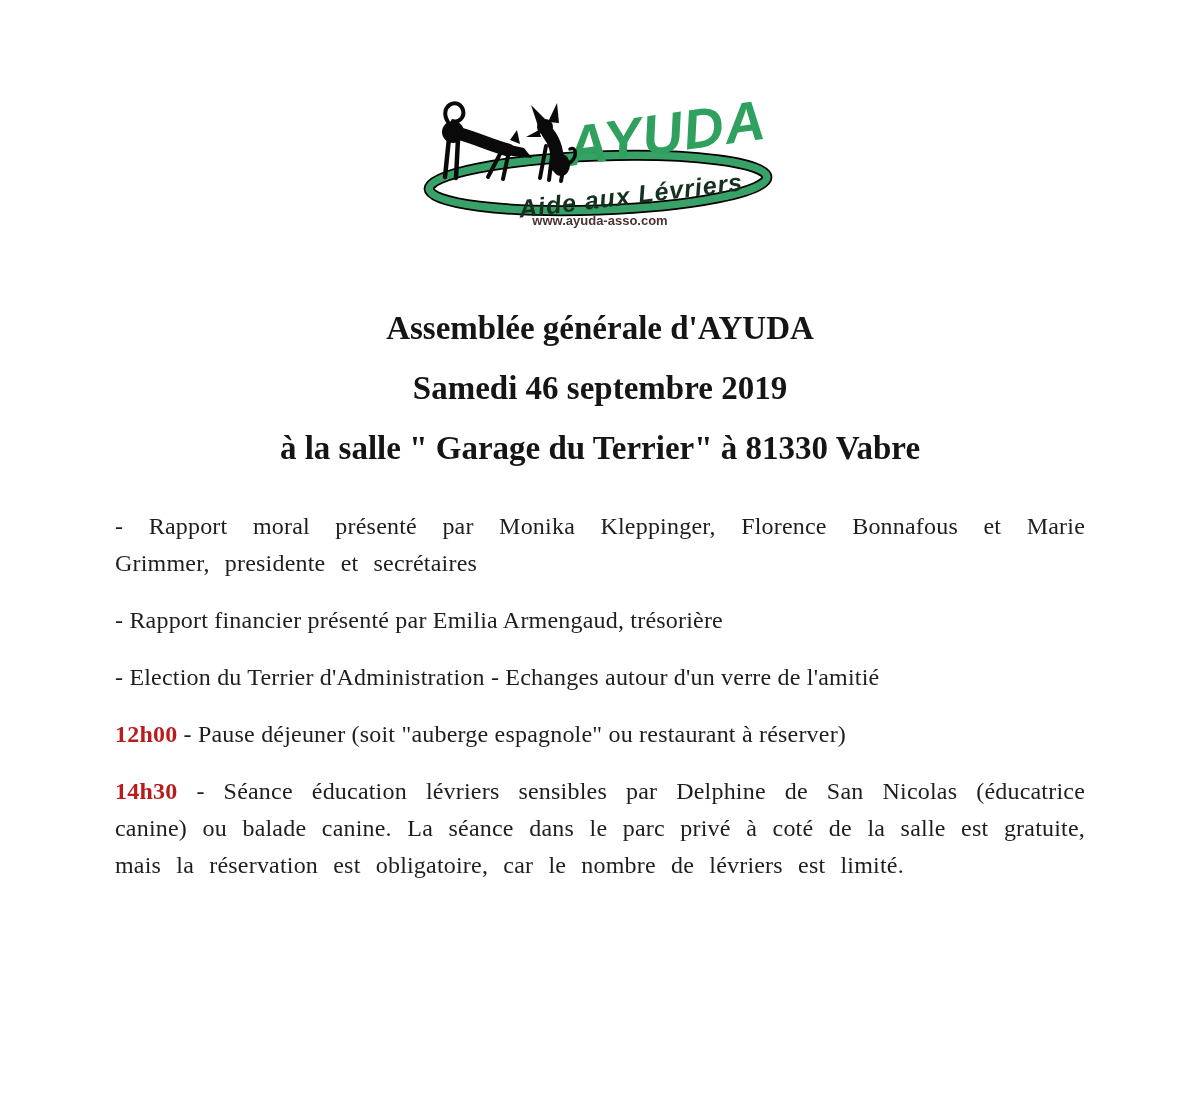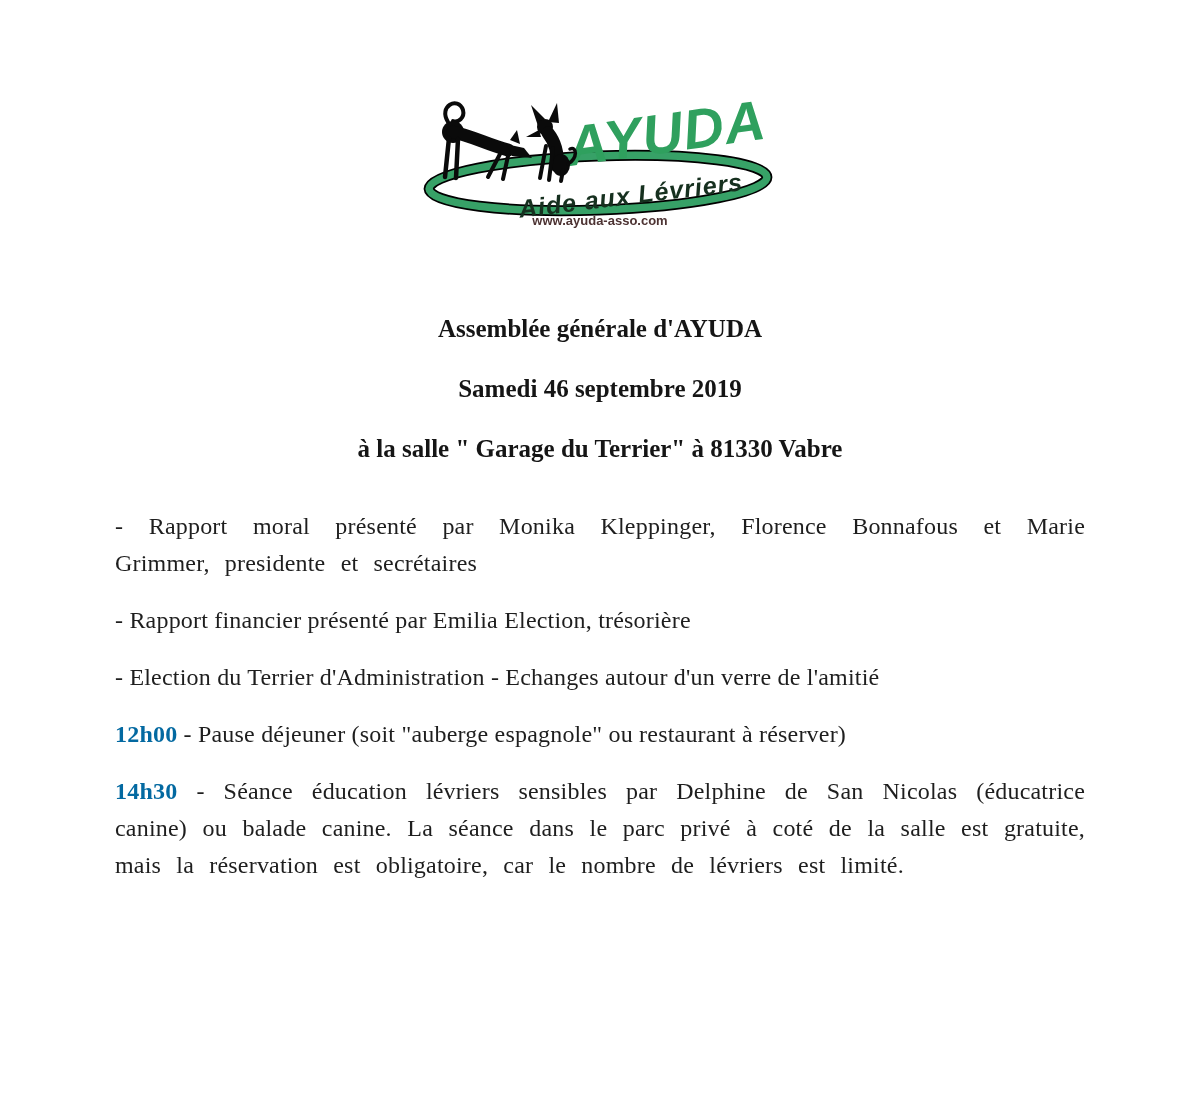--- a/index.html
+++ b/index.html
@@ -18,40 +18,40 @@
   .logo-wrap {
     width: 360px;
     height: 150px;
     margin: 88px auto 0 auto;
   }
   .headings {
     text-align: center;
     margin-top: 72px;
   }
   .doc-title {
-    font-size: 25px;
+    font-size: 33px;
     font-weight: bold;
     color: #151515;
     line-height: 37px;
     margin: 0 0 23px 0;
   }
   .content {
     margin: 41px 115px 0 115px;
     width: 970px;
   }
   .content p {
     font-size: 24px;
     line-height: 37px;
     color: #1e1e1e;
     letter-spacing: 0.2px;
     text-align: justify;
     margin: 0 0 20px 0;
   }
   .content p b {
-    color: #0369a1;
+    color: #b91c1c;
   }
   .content p.wide {
     word-spacing: 9px;
   }
 </style>
 </head>
 <body>
 
 <div class="page">
 
@@ -97,19 +97,19 @@
   </div>
 
   <div class="headings">
     <div class="doc-title">Assemblée générale d'AYUDA</div>
     <div class="doc-title">Samedi 46 septembre 2019</div>
     <div class="doc-title">à la salle " Garage du Terrier" à 81330 Vabre</div>
   </div>
 
   <div class="content">
     <p class="wide"><span>- Rapport moral présenté par Monika Kleppinger, Florence Bonnafous et Marie Grimmer, presidente et secrétaires</span></p>
-    <p><span>- Rapport financier présenté par Emilia Election, trésorière</span></p>
+    <p><span>- Rapport financier présenté par Emilia Armengaud, trésorière</span></p>
     <p><span>- Election du Terrier d'Administration - Echanges autour d'un verre de l'amitié</span></p>
     <p><b>12h00</b> <span>- Pause déjeuner (soit "auberge espagnole" ou restaurant à réserver)</span></p>
     <p class="wide"><b>14h30</b> <span>- Séance éducation lévriers sensibles par Delphine de San Nicolas (éducatrice canine) ou balade canine. La séance dans le parc privé à coté de la salle est gratuite, mais la réservation est obligatoire, car le nombre de lévriers est limité.</span></p>
   </div>
 
 </div>
 
 </body></html>

